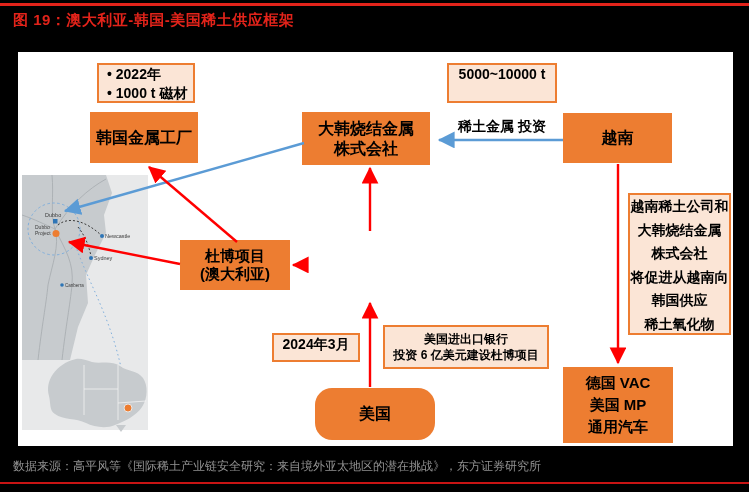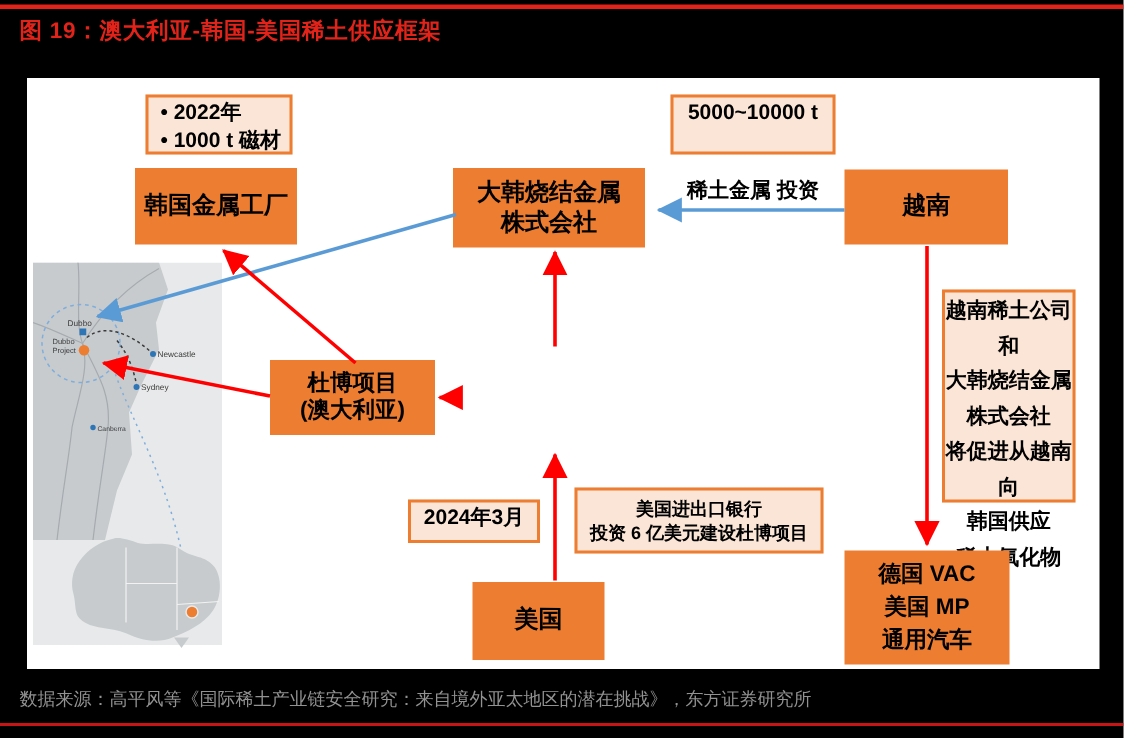--- a/index.html
+++ b/index.html
@@ -32,22 +32,22 @@
 
   #n-korea-note   { left:79px;  top:11px;  width:98px;  height:40px; }
   #n-korea        { left:72px;  top:60px;  width:108px; height:51px; }
   #n-daehan       { left:284px; top:60px;  width:128px; height:53px; }
   #n-viet-note    { left:429px; top:11px;  width:110px; height:40px;gap:33px; }
   #n-vietnam      { left:545px; top:61px;  width:109px; height:50px; }
   #n-dubbo        { left:162px; top:188px; width:110px; height:50px; }
   #n-asm          { left:289px; top:180px; width:126px; height:68px; }
   #n-date-note    { left:254px; top:281px; width:88px;  height:29px; }
   #n-exim-note    { left:365px; top:273px; width:166px; height:44px; }
-  #n-usa          { left:297px; top:336px; width:88px; height:52px; }
-  #n-supply-note  { left:610px; top:141px; width:89px; height:142px; line-height:1.68; }
+  #n-usa          { left:297px; top:336px; width:120px; height:52px;border-radius:17px; }
+  #n-supply-note  { left:610px; top:141px; width:103px; height:142px; line-height:1.68; }
   #n-vac          { left:545px; top:315px; width:110px; height:76px; line-height:1.45; }
 
   .arrows { position:absolute; left:0; top:0; width:715px; height:394px; pointer-events:none; z-index:5; }
   .map-wrap { position:absolute; left:4px; top:123px; width:126px; height:257px; }
 
   .footer {
     position:absolute; left:13px; top:458px; width:730px;
     color:#929292; font-size:12px;
   }
   .bottom-rule { position:absolute; left:0; top:482px; width:749px; height:2px; background:#C81414; }

